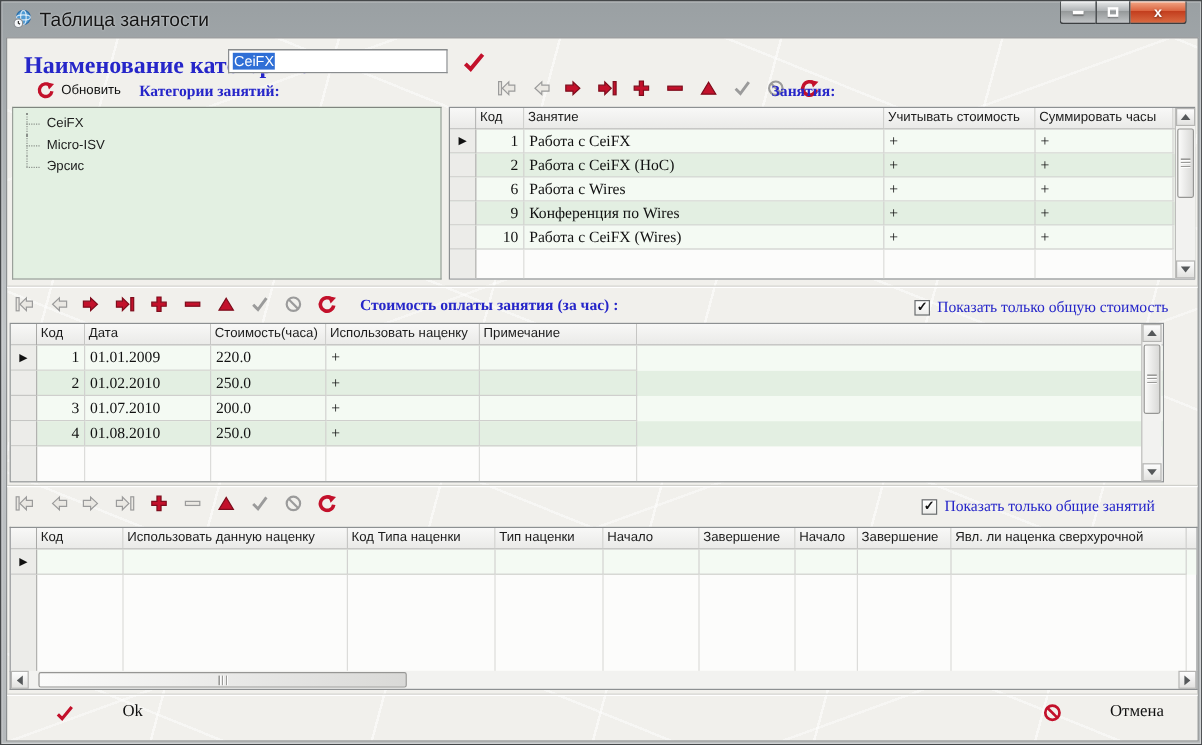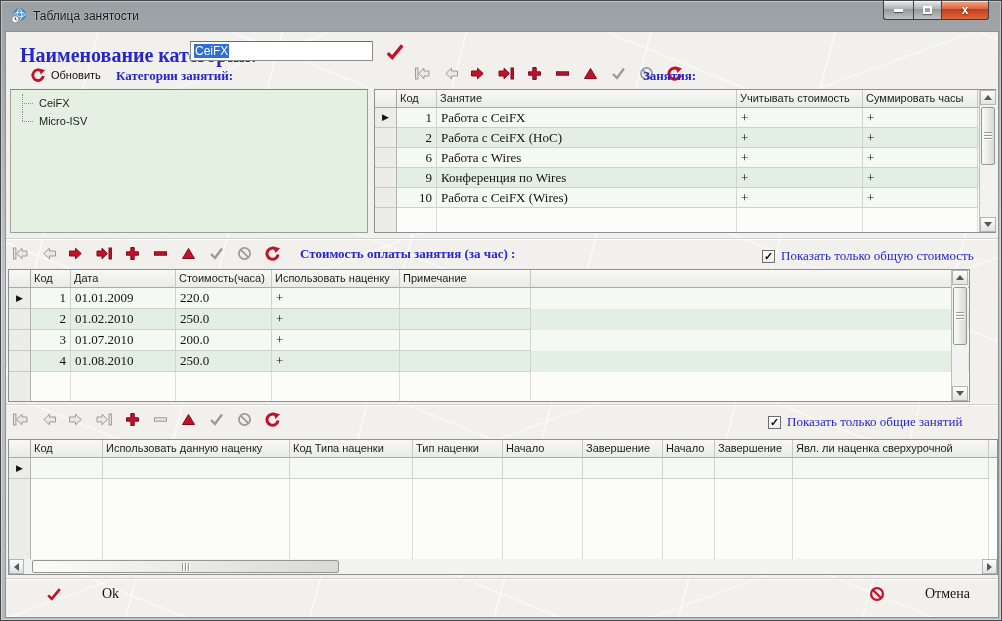--- a/index.html
+++ b/index.html
@@ -8,21 +8,21 @@
     --accent-blue:#2626c9; --accent-red:#c3112b;
     --tree-bg:#e3f0e2; --row-light:#f4faf3; --row-green:#e3efe2;
   }
   .window{position:relative;width:1002px;height:621px;margin:0 auto;
     background:linear-gradient(#9aa0a3,#c2c6c8 45%,#b5b9bb);
     border:1px solid #45484a;box-shadow:inset 0 0 0 1px rgba(255,255,255,.35);
     font-family:"Liberation Sans",sans-serif;overflow:hidden;}
   
   .titlebar{position:absolute;left:0;top:0;right:0;height:30px;}
   .win-icon{position:absolute;left:10px;top:7px;width:16px;height:16px;}
-  .win-title{position:absolute;left:32px;top:8px;font-size:12px;color:#141414;
+  .win-title{position:absolute;left:32px;top:8px;font-size:16px;color:#141414;
     text-shadow:0 0 2px rgba(255,255,255,.7);}
   .cap-btns{position:absolute;top:0;right:12px;display:flex;}
   .cap{height:19px;border:1px solid #3c3f41;border-top:none;display:flex;
     align-items:center;justify-content:center;
     background:linear-gradient(#e7e9ea,#aeb2b4 45%,#949899 46%,#c0c3c5);
     box-shadow:inset 0 1px 0 rgba(255,255,255,.7);}
   .cap.min{width:30px;border-radius:0 0 0 3px;border-right:none;}
   .cap.max{width:29px;}
   .cap.close{width:47px;border-left:none;border-radius:0 0 3px 0;
     background:linear-gradient(#f3a988,#db6440 45%,#c23d1d 46%,#d96a42);}
@@ -218,20 +218,21 @@
             <path d="M12.4 3.6 A5.6 5.6 0 1 0 14.1 8.6" fill="none" stroke="currentColor" stroke-width="3"></path>
             <path d="M9.2 0.6 L16 2.2 L11.5 7 z" fill="currentColor"></path>
           </svg>
         </span>
       </div>
     <span class="blue-label" style="left:637px;top:36px;">Занятия:</span>
 
     <div class="tree">
         <div class="tree-item">CeiFX</div>
         <div class="tree-item">Micro-ISV</div>
+        <div class="tree-item">Эрсис</div>
       </div>
 
     <div class="grid" style="left:368px;top:57px;width:622px;height:144px;">
         <div class="g-head">
           <div class="g-ind-h"></div>
           <div class="g-hcell" style="width:40px">Код</div>
           <div class="g-hcell" style="width:300px">Занятие</div>
           <div class="g-hcell" style="width:126px">Учитывать стоимость</div>
           <div class="g-hcell" style="width:115px">Суммировать часы</div>
           <div class="g-hcell g-fill"></div>

